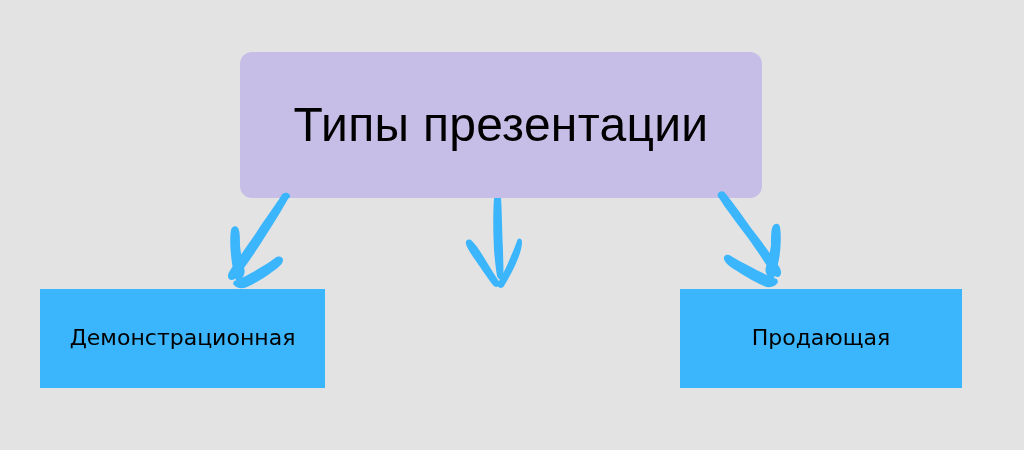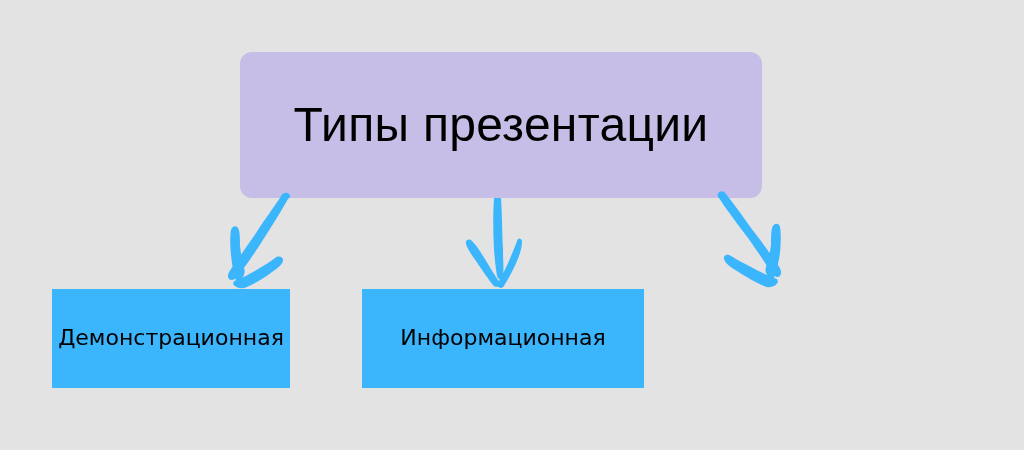--- a/index.html
+++ b/index.html
@@ -42,21 +42,21 @@
     border-radius: 12px;
   }
   .leaf-node {
     top: 289px;
     height: 99px;
     background: #3bb5fc;
     font-family: "DejaVu Sans", sans-serif;
     font-size: 22px;
     font-weight: 400;
   }
-  #leaf-node-1 { left: 52px;  width: 238px; }
+  #leaf-node-1 { left: 40px;  width: 285px; }
   #leaf-node-2 { left: 362px; width: 282px; }
   #leaf-node-3 { left: 680px; width: 282px; }
 
   #connector-layer {
     position: absolute;
     left: 0;
     top: 0;
     width: 1024px;
     height: 450px;
     pointer-events: none;
@@ -146,18 +146,18 @@
                C 725,263 730,267 737,271
                C 746,277 757,283 764,286
                C 770,289 776,286 778,282 Z" fill="#3bb5fc"></path>
     </g>
   </svg>
 
   <div class="node leaf-node" id="leaf-node-1">
     <span>Демонстрационная</span>
   </div>
 
-  <div class="node leaf-node" id="leaf-node-2">
-    <span>Информационная</span>
+
+  <div class="node leaf-node" id="leaf-node-3">
+    <span>Продающая</span>
   </div>
-
 
 </div>
 
 </body></html>

